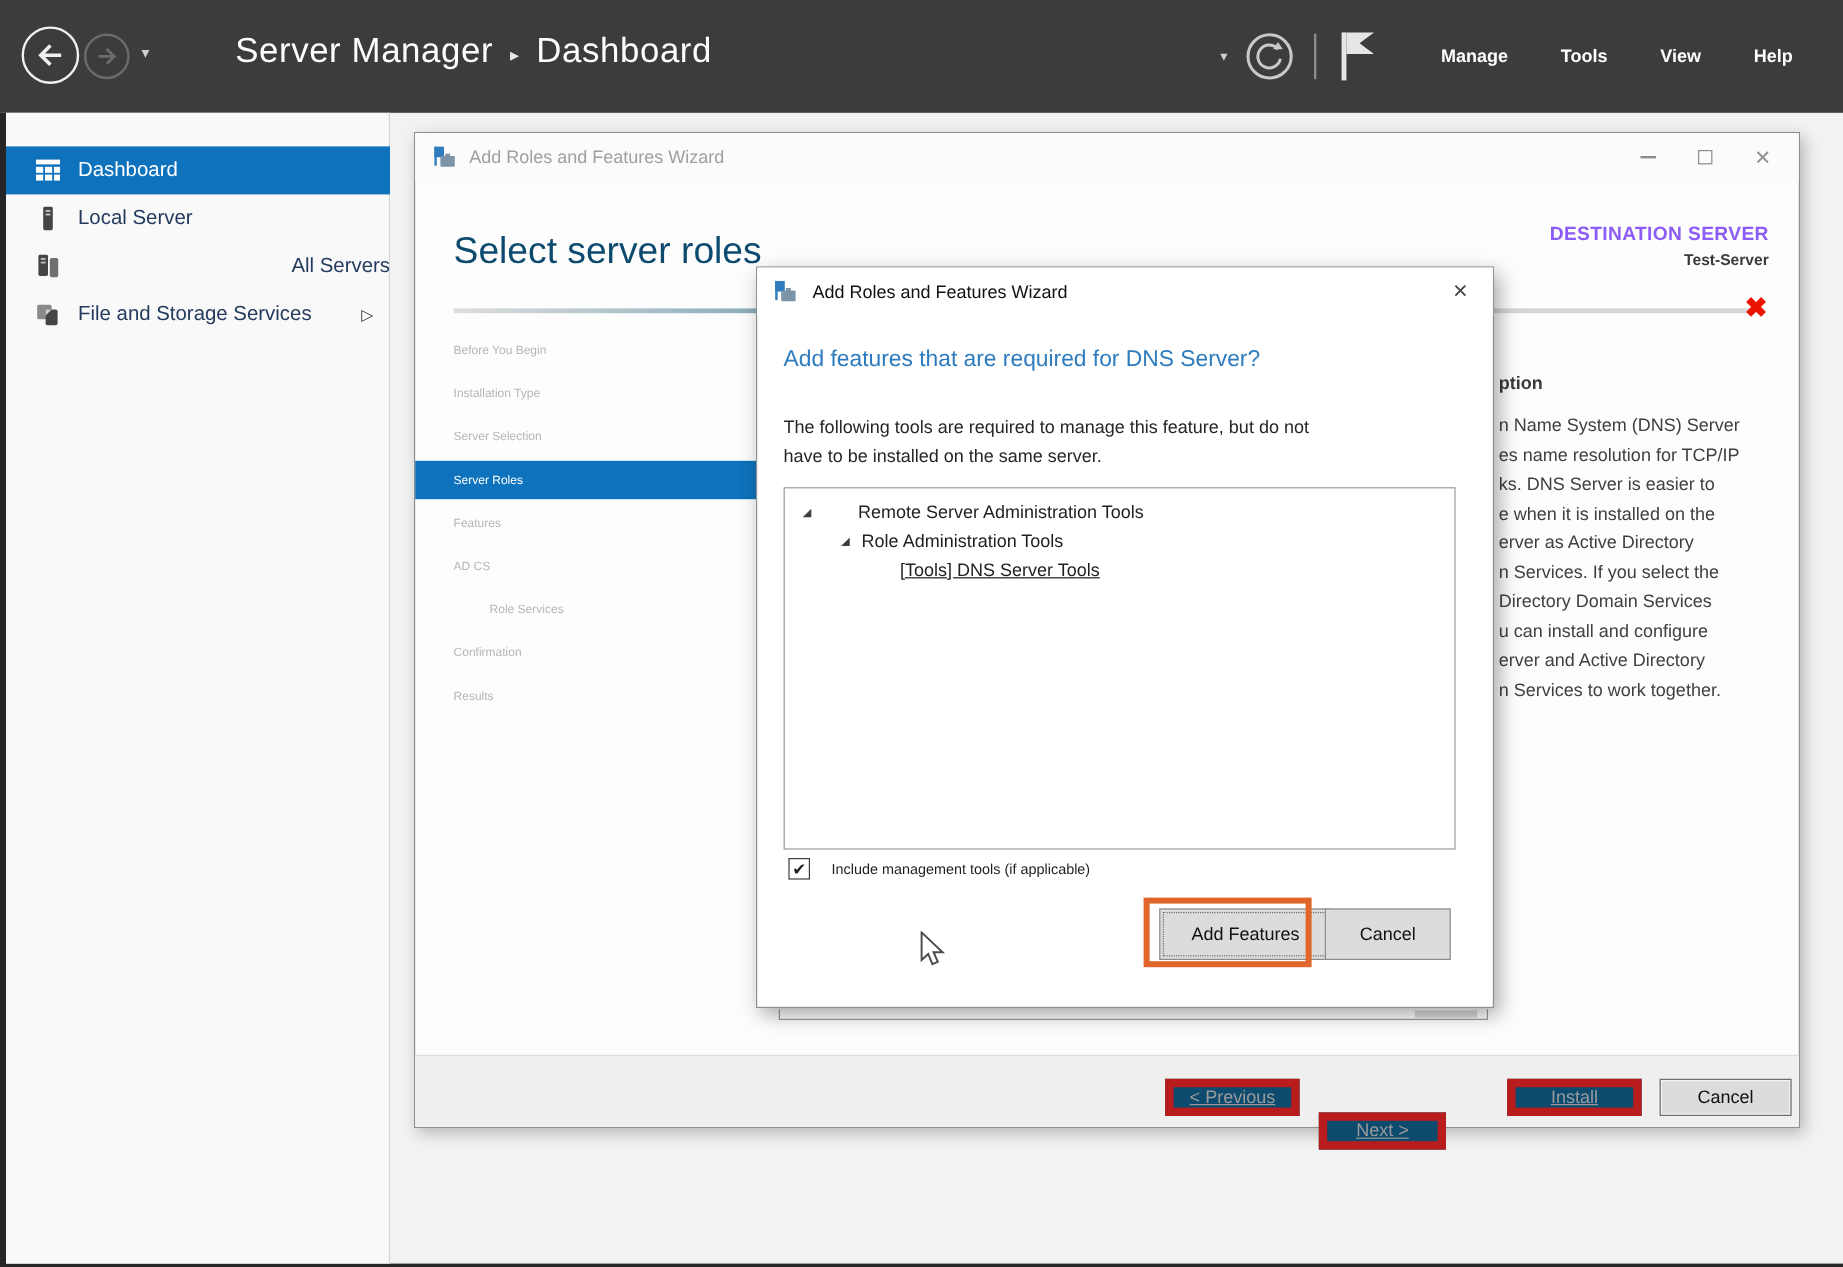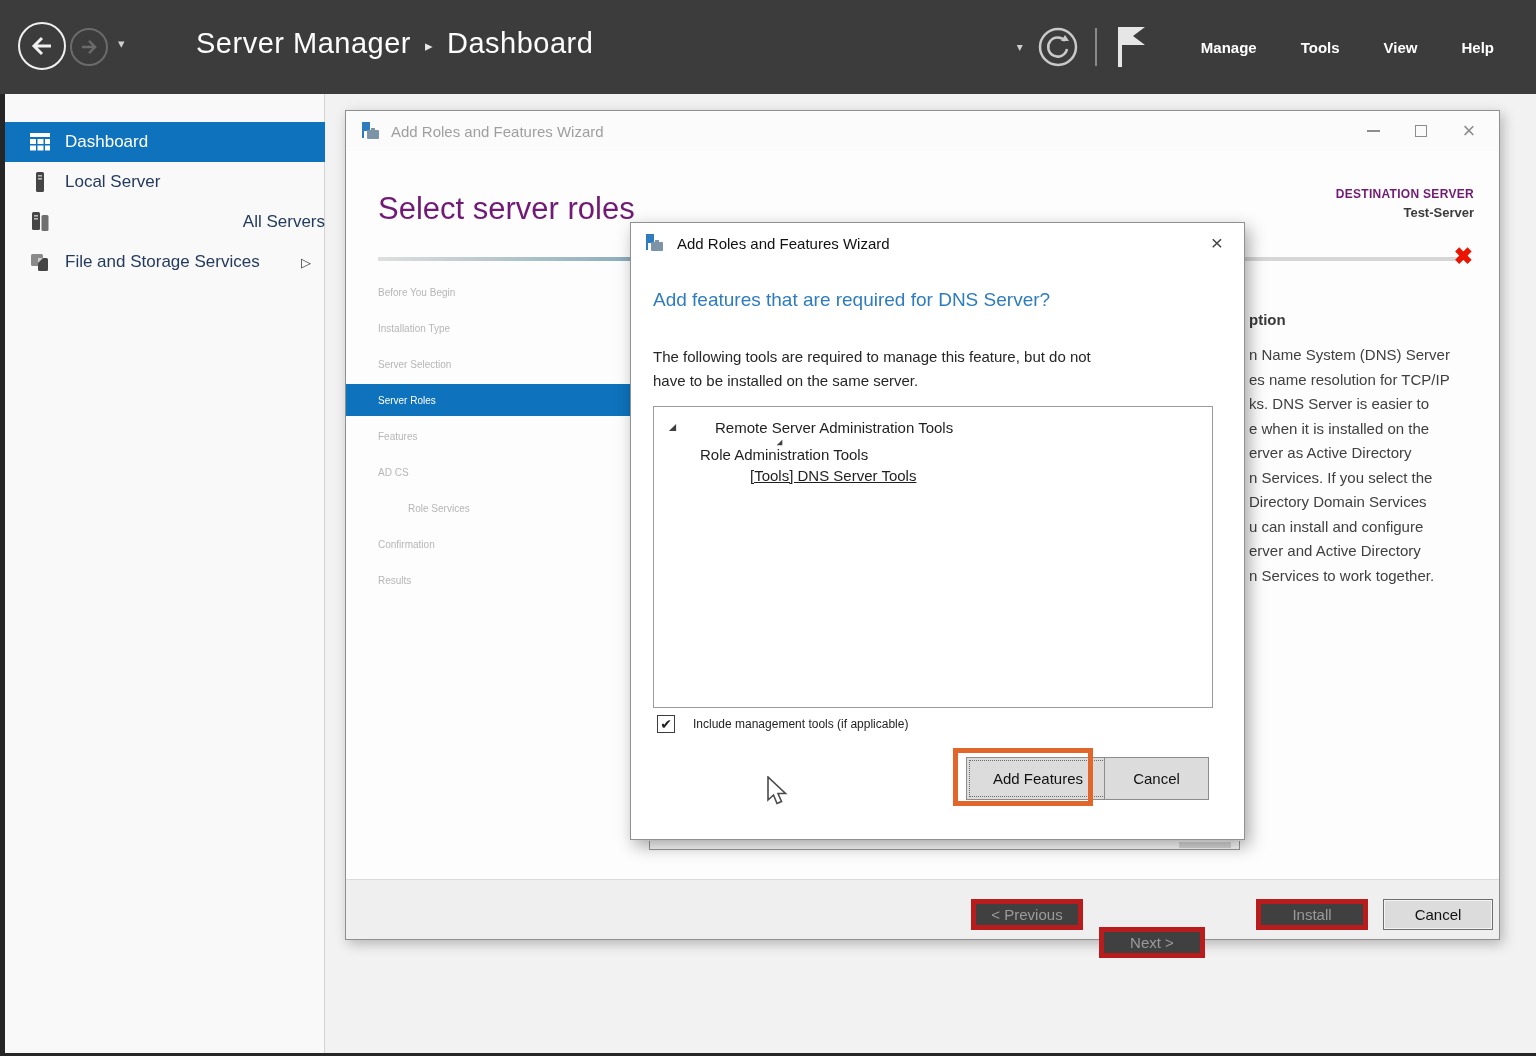--- a/index.html
+++ b/index.html
@@ -33,39 +33,39 @@
   
   .wizard { position:absolute; left:345px; top:110px; width:1155px; height:830px; background:#fdfdfd; border:1px solid #8f8f8f; box-shadow:3px 4px 12px rgba(0,0,0,0.25); }
   .wiz-titlebar { position:absolute; left:0; top:0; width:100%; height:40px; background:#fbfbfb; display:flex; align-items:center; }
   .wiz-title-icon { width:20px; height:18px; margin-left:15px; margin-right:10px; }
   .wiz-title { font-size:15px; color:#9f9f9f; }
   .wiz-controls { position:absolute; right:6px; top:0; height:40px; display:flex; }
   .wiz-ctl { width:48px; height:40px; display:flex; align-items:center; justify-content:center; color:#8d8d8d; }
   .ctl-min-glyph { width:13px; height:1.5px; background:#8d8d8d; }
   .ctl-max-glyph { width:12px; height:12px; border:1.5px solid #8d8d8d; }
   .ctl-close-glyph { font-size:22px; line-height:1; color:#8d8d8d; }
-  .wiz-heading { position:absolute; left:32px; top:80px; font-size:31px; font-weight:300; color:#701a75; }
+  .wiz-heading { position:absolute; left:32px; top:80px; font-size:31px; font-weight:300; color:#0c4a6e; }
   .wiz-divider-a { position:absolute; left:32px; top:146px; width:530px; height:4px; background:linear-gradient(to right,#dedede,#8fb0bd 45%,#1c6076 95%); }
   .wiz-divider-b { position:absolute; left:562px; top:146px; width:555px; height:4px; background:#d6d6d6; }
   .dest-block { position:absolute; right:25px; top:76px; text-align:right; }
-  .dest-label { font-size:12px; font-weight:bold; color:#701a75; letter-spacing:.3px; }
+  .dest-label { font-size:16px; font-weight:bold; color:#8b5cf6; letter-spacing:.3px; }
   .dest-server { font-size:13px; font-weight:bold; color:#3b3b3b; margin-top:4px; }
   .error-x { position:absolute; right:26px; top:132px; color:#ea1400; font-size:23px; font-weight:bold; }
   .wiz-nav { position:absolute; left:0; top:163px; width:290px; }
   .nav-item { position:absolute; left:32px; width:226px; height:36px; display:flex; align-items:center; font-size:10px; color:#b6b6b6; }
   .nav-item.sel { left:0; width:290px; padding-left:32px; height:32px; background:#0e72bc; color:#ffffff; }
   .nav-item.ind { padding-left:30px; }
   .desc-panel { position:absolute; left:903px; top:200px; width:228px; height:310px; overflow:hidden; }
   .desc-head { font-size:15px; font-weight:bold; color:#3a3a3a; margin-bottom:15px; }
   .desc-line { font-size:15px; line-height:24.5px; color:#404040; white-space:nowrap; }
   .list-sliver { position:absolute; left:303px; top:730px; width:591px; height:9px; background:#ffffff; border:1px solid #9a9a9a; border-top:none; }
   .sliver-scroll { position:absolute; right:8px; top:1px; width:52px; height:6px; background:#dcdcdc; }
   .wiz-footer { position:absolute; left:0; top:768px; width:1153px; height:60px; background:#f0efef; border-top:1px solid #dcdcdc; }
   .wbtn { position:absolute; top:19px; height:31px; font-size:15px; display:flex; align-items:center; justify-content:center; font-family:"Liberation Sans",sans-serif; }
-  .wbtn.dis { background:#404040; border:5px solid #b91c1c; color:#9b9b9b; }
+  .wbtn.dis { background:#0c4a6e; border:7px solid #b91c1c; color:#9b9b9b;text-decoration:underline; }
   .wbtn.en  { background:#dcdcdc; border:1px solid #6e6e6e; color:#111; box-shadow:inset 0 0 0 1px #f4f4f4; }
   .btn-prev { left:625px; width:112px; }
   .btn-next { left:753px; width:106px;margin-top:28px; }
   .btn-install { left:910px; width:112px; }
   .btn-wcancel { left:1037px; width:110px; }
 
   
   .dialog { position:absolute; left:630px; top:222px; width:615px; height:618px; background:#ffffff; border:1px solid #919191; box-shadow:4px 6px 16px rgba(0,0,0,0.35); }
   .dlg-titlebar { position:absolute; left:0; top:0; width:100%; height:40px; background:#ffffff; display:flex; align-items:center; }
   .dlg-title-icon { width:20px; height:18px; margin-left:14px; margin-right:12px; }
@@ -281,21 +281,21 @@
       <div class="dlg-body-line">have to be installed on the same server.</div>
     </div>
 
     <div class="tree-box">
       <div class="tree-row" style="left:14px; top:8px;gap:29px;">
         <svg class="tree-glyph" viewBox="0 0 10 10">
             <polygon points="9,1 9,9 1,9" fill="#3f3f3f"></polygon>
           </svg>
         <span>Remote Server Administration Tools</span>
       </div>
-      <div class="tree-row" style="left:46px; top:32px;flex-direction:column;">
+      <div class="tree-row" style="left:46px; top:32px;">
         <svg class="tree-glyph" viewBox="0 0 10 10">
             <polygon points="9,1 9,9 1,9" fill="#3f3f3f"></polygon>
           </svg>
         <span>Role Administration Tools</span>
       </div>
       <div class="tree-row" style="left:96px; top:56px;text-decoration:underline;">
         <span>[Tools] DNS Server Tools</span>
       </div>
     </div>
 

